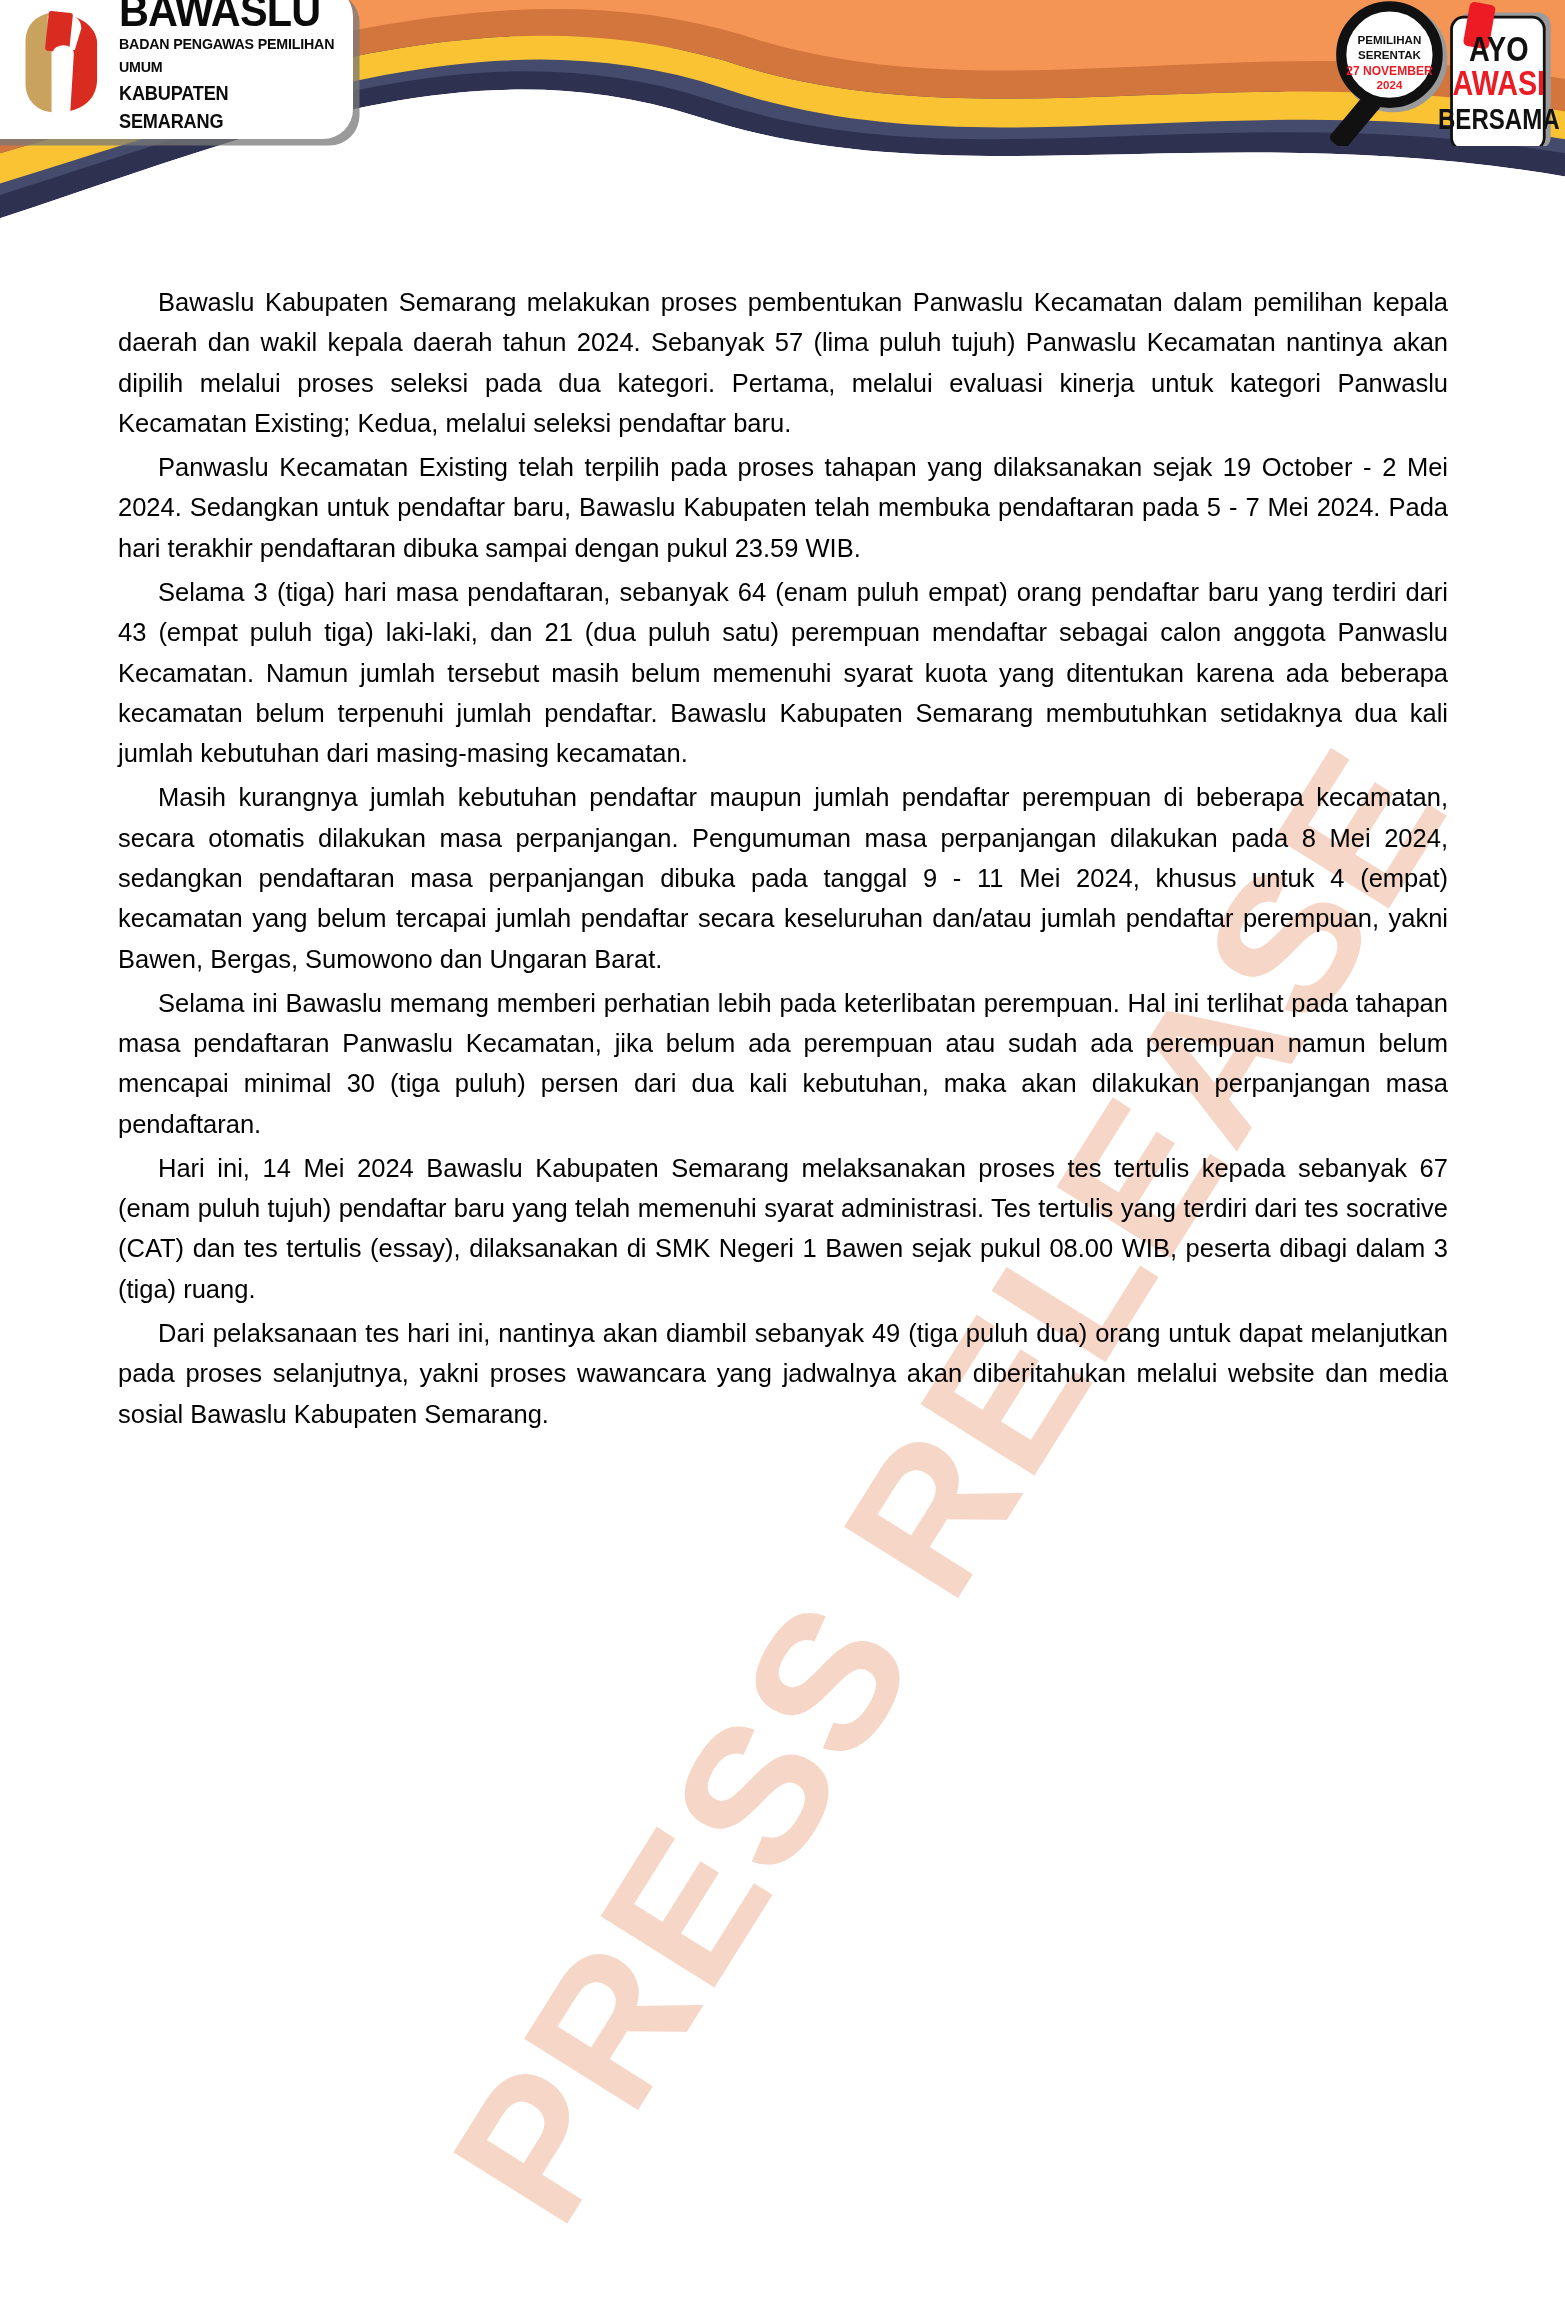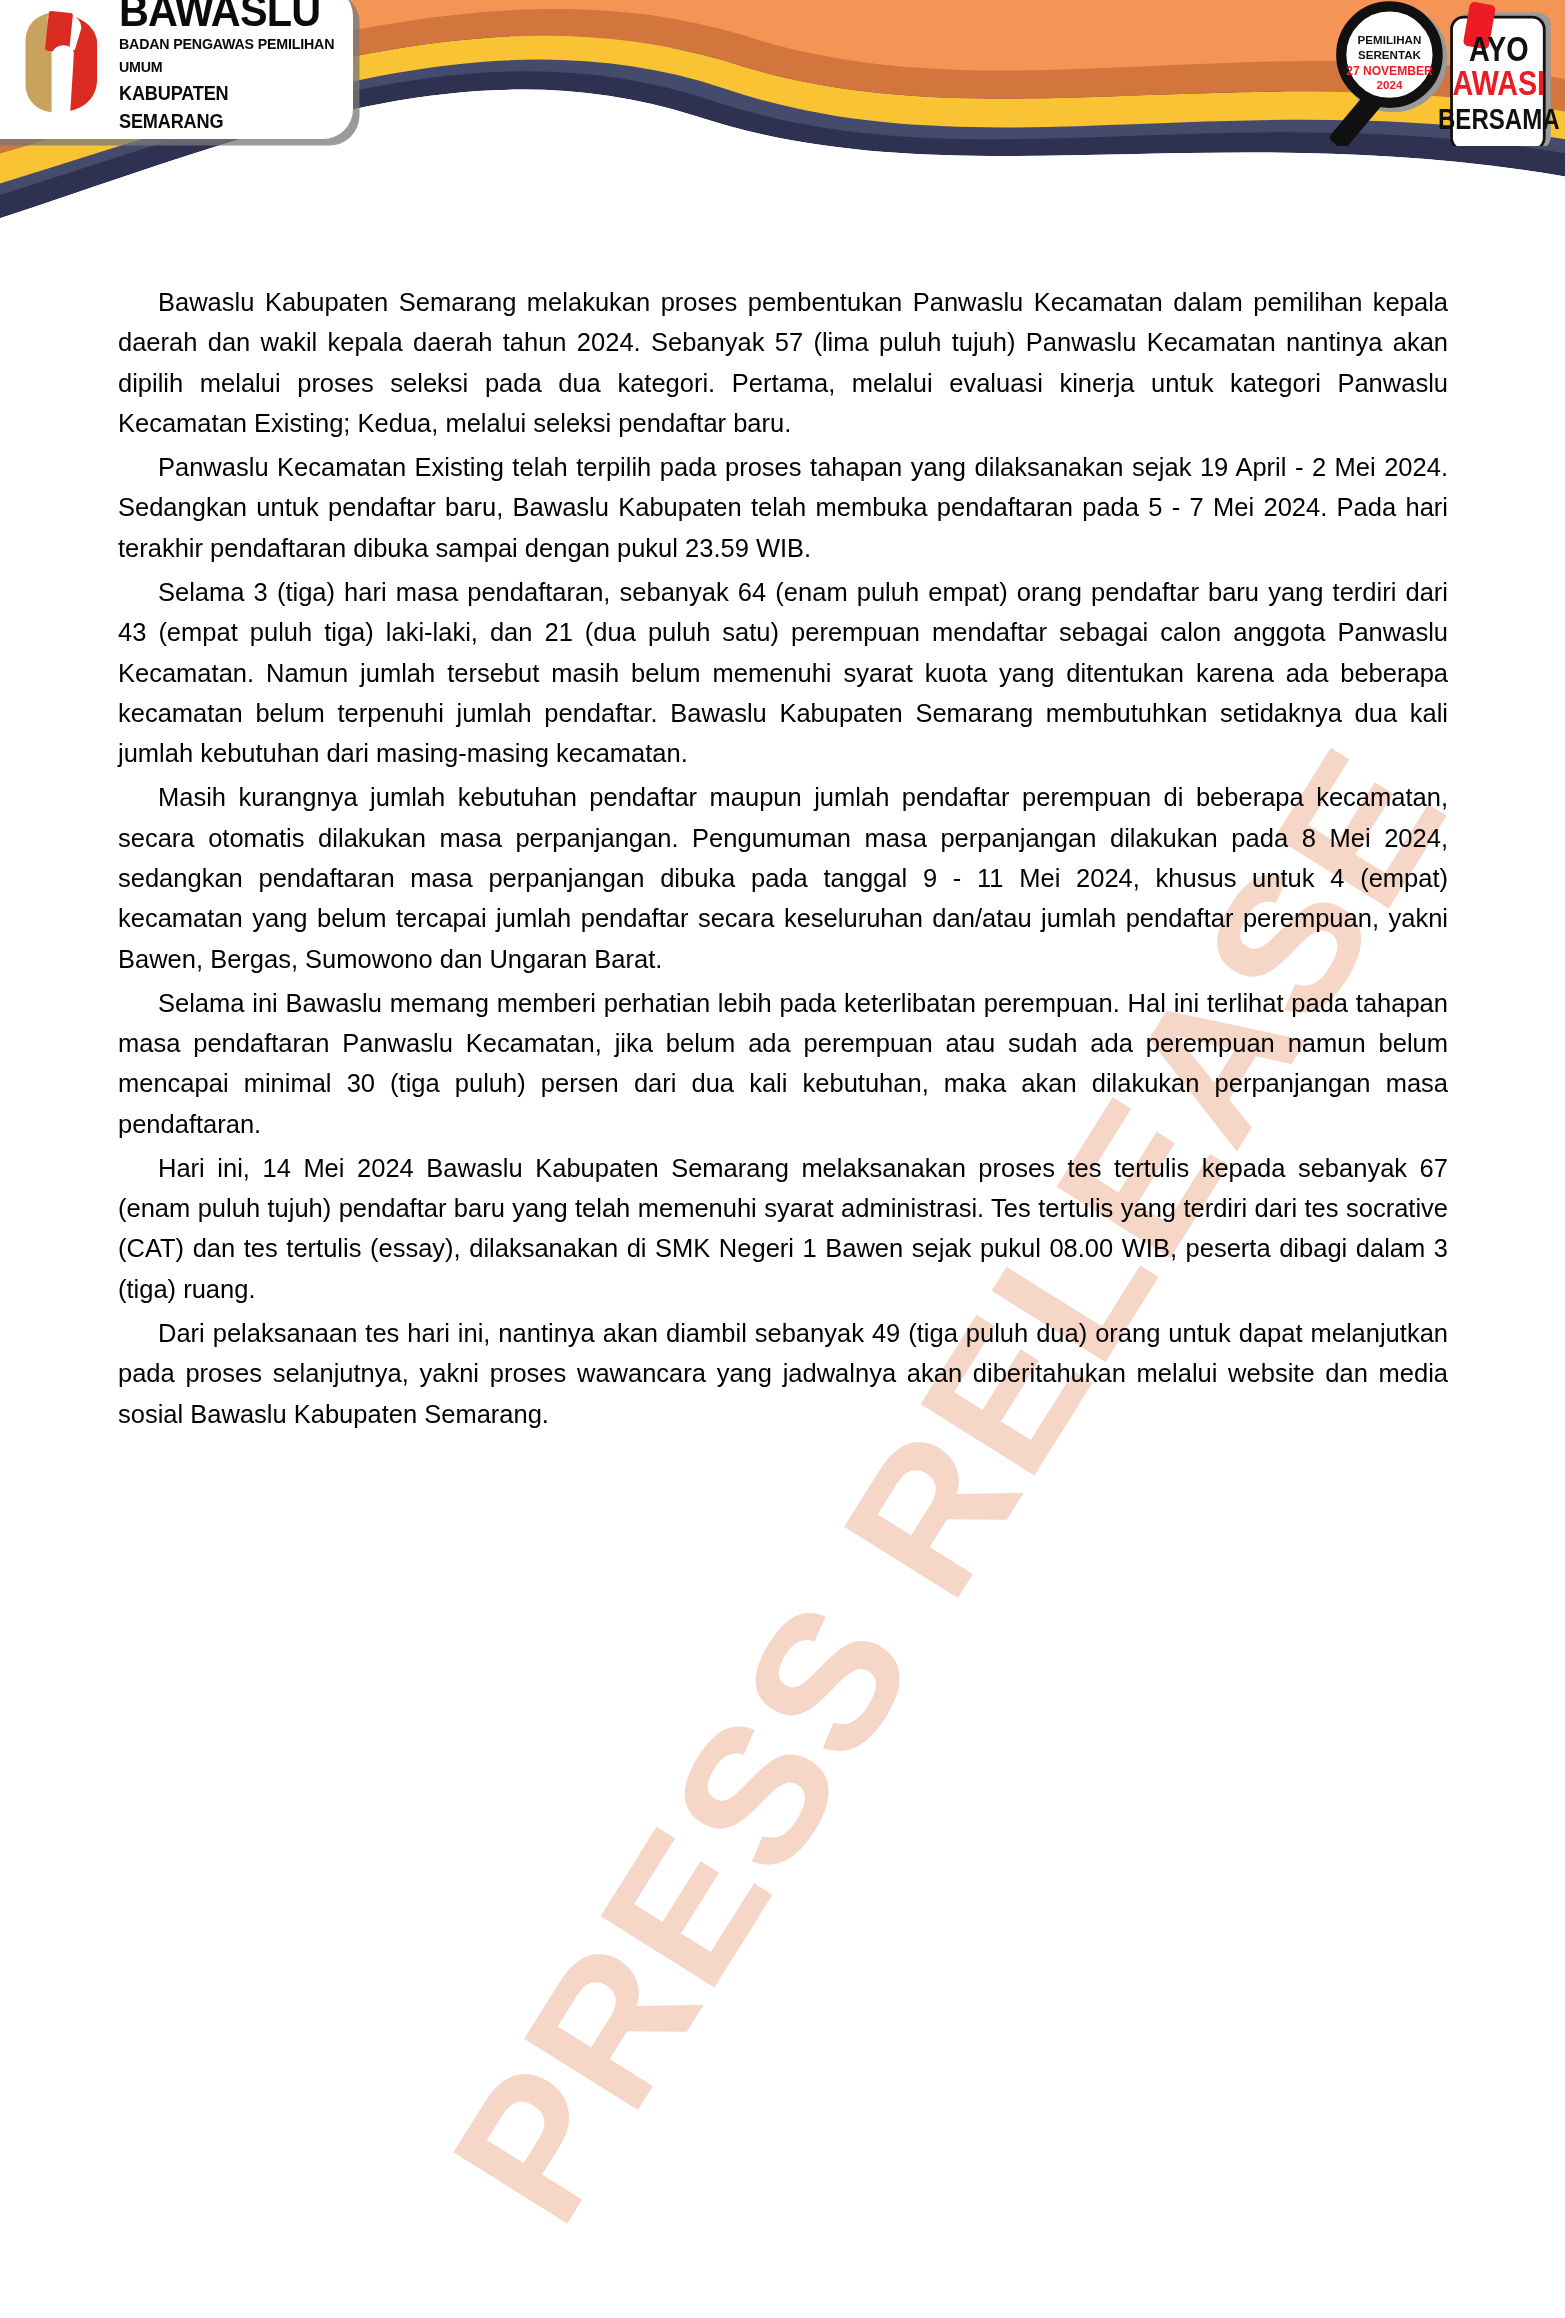--- a/index.html
+++ b/index.html
@@ -184,20 +184,20 @@
     <text x="388" y="296" font-family="Liberation Sans, sans-serif" font-size="52" font-weight="700" fill="#111111" text-anchor="middle" transform="scale(1,1.25) translate(0,-62)">BERSAMA</text>
   </svg>
 </div>
 
 <div id="watermark">
   <div class="wm-text">PRESS RELEASE</div>
 </div>
 
 <div id="article">
   <p class="body-par">Bawaslu Kabupaten Semarang melakukan proses pembentukan Panwaslu Kecamatan dalam pemilihan kepala daerah dan wakil kepala daerah tahun 2024. Sebanyak 57 (lima puluh tujuh) Panwaslu Kecamatan nantinya akan dipilih melalui proses seleksi pada dua kategori. Pertama, melalui evaluasi kinerja untuk kategori Panwaslu Kecamatan Existing; Kedua, melalui seleksi pendaftar baru.</p>
-  <p class="body-par">Panwaslu Kecamatan Existing telah terpilih pada proses tahapan yang dilaksanakan sejak 19 April - 2 Mei 2024. Sedangkan untuk pendaftar baru, Bawaslu Kabupaten telah membuka pendaftaran pada 5 - 7 Mei 2024. Pada hari terakhir pendaftaran dibuka sampai dengan pukul 23.59 WIB.</p>
+  <p class="body-par">Panwaslu Kecamatan Existing telah terpilih pada proses tahapan yang dilaksanakan sejak 19 October - 2 Mei 2024. Sedangkan untuk pendaftar baru, Bawaslu Kabupaten telah membuka pendaftaran pada 5 - 7 Mei 2024. Pada hari terakhir pendaftaran dibuka sampai dengan pukul 23.59 WIB.</p>
   <p class="body-par">Selama 3 (tiga) hari masa pendaftaran, sebanyak 64 (enam puluh empat) orang pendaftar baru yang terdiri dari 43 (empat puluh tiga) laki-laki, dan 21 (dua puluh satu) perempuan mendaftar sebagai calon anggota Panwaslu Kecamatan. Namun jumlah tersebut masih belum memenuhi syarat kuota yang ditentukan karena ada beberapa kecamatan belum terpenuhi jumlah pendaftar. Bawaslu Kabupaten Semarang membutuhkan setidaknya dua kali jumlah kebutuhan dari masing-masing kecamatan.</p>
   <p class="body-par">Masih kurangnya jumlah kebutuhan pendaftar maupun jumlah pendaftar perempuan di beberapa kecamatan, secara otomatis dilakukan masa perpanjangan. Pengumuman masa perpanjangan dilakukan pada 8 Mei 2024, sedangkan pendaftaran masa perpanjangan dibuka pada tanggal 9 - 11 Mei 2024, khusus untuk 4 (empat) kecamatan yang belum tercapai jumlah pendaftar secara keseluruhan dan/atau jumlah pendaftar perempuan, yakni Bawen, Bergas, Sumowono dan Ungaran Barat.</p>
   <p class="body-par">Selama ini Bawaslu memang memberi perhatian lebih pada keterlibatan perempuan. Hal ini terlihat pada tahapan masa pendaftaran Panwaslu Kecamatan, jika belum ada perempuan atau sudah ada perempuan namun belum mencapai minimal 30 (tiga puluh) persen dari dua kali kebutuhan, maka akan dilakukan perpanjangan masa pendaftaran.</p>
   <p class="body-par">Hari ini, 14 Mei 2024 Bawaslu Kabupaten Semarang melaksanakan proses tes tertulis kepada sebanyak 67 (enam puluh tujuh) pendaftar baru yang telah memenuhi syarat administrasi. Tes tertulis yang terdiri dari tes socrative (CAT) dan tes tertulis (essay), dilaksanakan di SMK Negeri 1 Bawen sejak pukul 08.00 WIB, peserta dibagi dalam 3 (tiga) ruang.</p>
   <p class="body-par">Dari pelaksanaan tes hari ini, nantinya akan diambil sebanyak 49 (tiga puluh dua) orang untuk dapat melanjutkan pada proses selanjutnya, yakni proses wawancara yang jadwalnya akan diberitahukan melalui website dan media sosial Bawaslu Kabupaten Semarang.</p>
 </div>
 
 
 </body></html>

